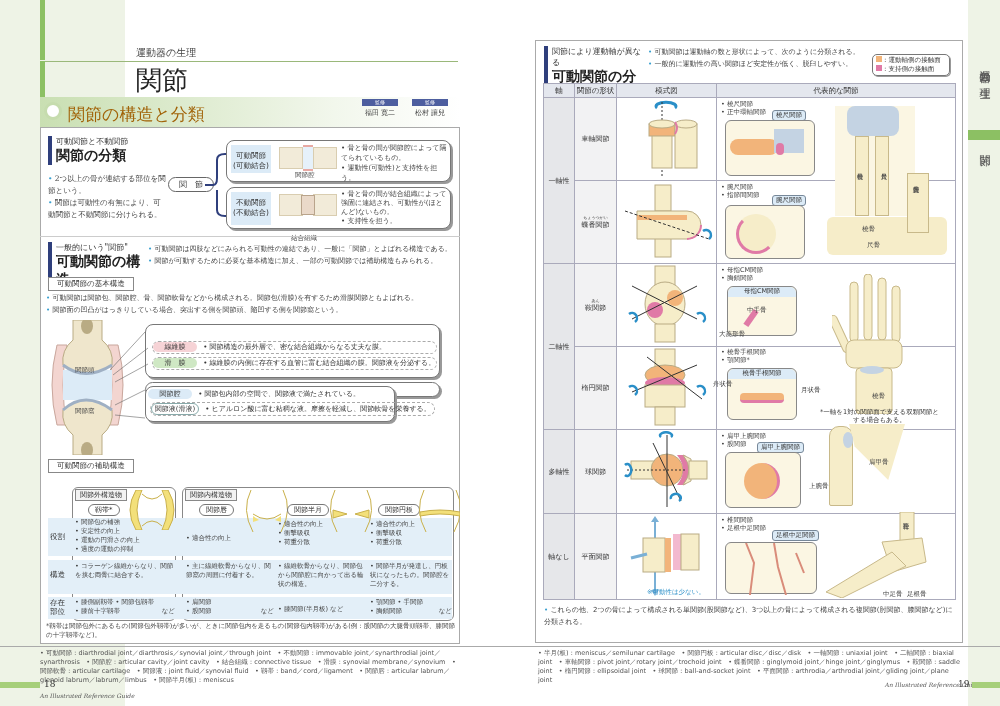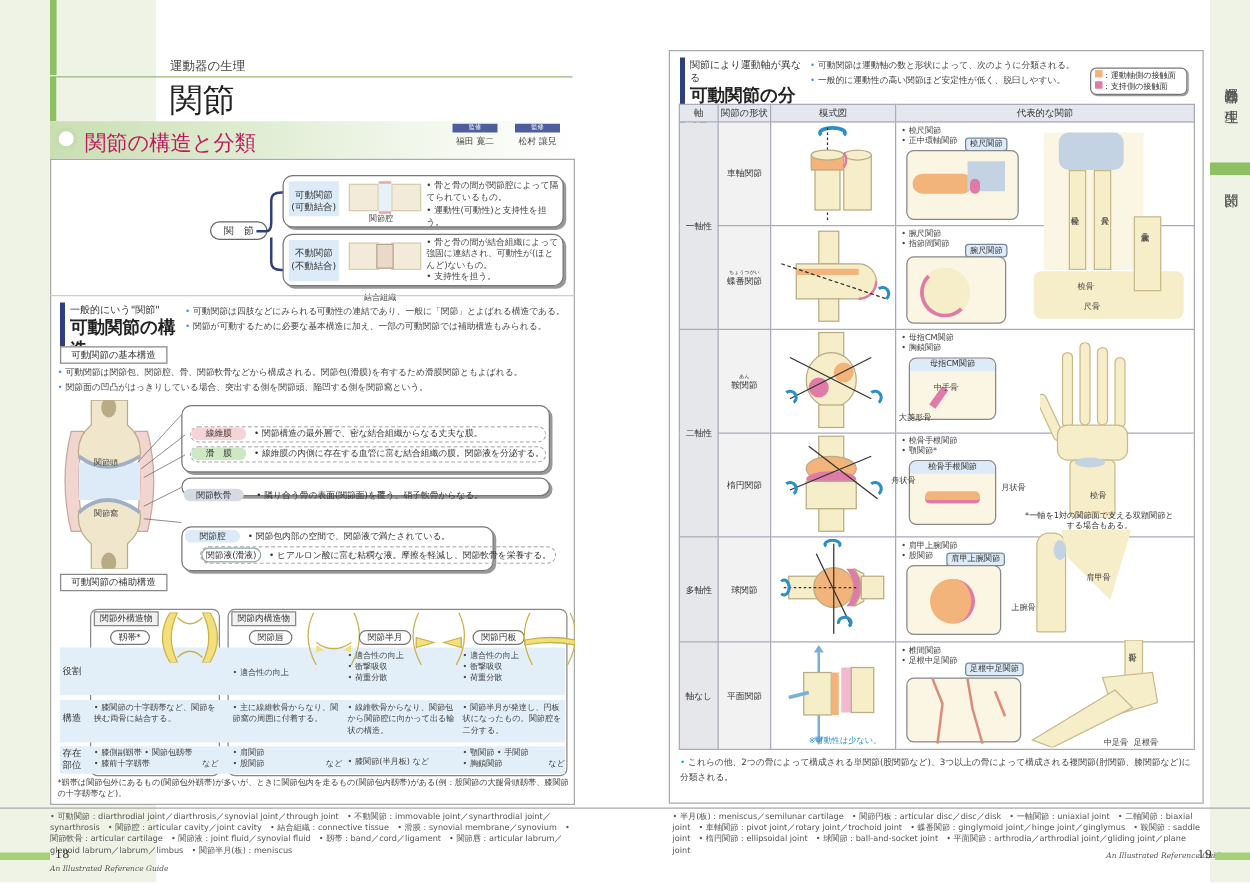--- a/index.html
+++ b/index.html
@@ -8,21 +8,21 @@
 .pl{left:0;width:500px}
 .pr{left:500px;width:500px}
 .lmargin{position:absolute;left:0;top:0;width:125px;height:706px;background:#eef3e6}
 .lstripe{position:absolute;left:40px;top:0;width:5px;height:60px;background:#8cc063}
 .rmargin{position:absolute;right:0;top:0;width:32px;height:706px;background:#eef3e6}
 .hdr-cat{position:absolute;left:136px;top:46px;font-size:10px;color:#444}
 .hdr-line{position:absolute;left:45px;top:61px;width:413px;height:1px;background:#9ab87a}
 .hdr-title{position:absolute;left:136px;top:63px;font-size:26px;color:#222;font-family:"DejaVu Sans",sans-serif}
 .sec-band{position:absolute;left:40px;top:97px;width:420px;height:30px;background:linear-gradient(90deg,#c9dfb2,#f2f7ec 70%,#fff)}
 .sec-circle{position:absolute;left:44px;top:102px;width:18px;height:18px;border-radius:50%;background:#fff;border:3px solid #c6dcae}
-.sec-title{position:absolute;left:68px;top:103px;font-size:17px;color:#be185d}
+.sec-title{position:absolute;left:68px;top:103px;font-size:17px;color:#a16207}
 .author{position:absolute;top:99px;text-align:center;font-size:7px;color:#444}
 .author .tag{display:block;width:36px;height:7px;background:#4d5e9f;color:#fff;font-size:5px;line-height:7px;margin:0 auto 2px}
 .box{position:absolute;border:1px solid #bbb;background:#fff}
 .kicker{font-size:8px;color:#333}
 .bigh{font-size:14px;font-weight:bold;color:#222;font-family:"DejaVu Serif",serif}
 .bar{border-left:4px solid #2f3f7c;padding-left:4px}
 .bul{font-size:7.5px;line-height:12px;color:#444}
 .bul .d{color:#3aa0d0}
 .pill{display:inline-block;border:1px solid #666;border-radius:10px;padding:1px 10px;font-size:8px;background:#fff}
 .rbox{position:absolute;border:1px solid #777;border-radius:8px;background:#fff;box-shadow:2px 2px 0 #999}
@@ -62,20 +62,30 @@
     <span class="tag">監修</span>
     <span>福田 寛二</span>
   </div>
   <div class="author" style="left:412px">
     <span class="tag">監修</span>
     <span>松村 讓兒</span>
   </div>
 
   <div class="box" style="left:40px;top:127px;width:420px;height:517px;border-color:#aaa"></div>
 
+  <div style="position:absolute;left:48px;top:136px;width:120px">
+    <div class="bar">
+      <div class="kicker">可動関節と不動関節</div>
+      <div class="bigh">関節の分類</div>
+    </div>
+    <div class="bul" style="margin-top:8px;font-family:'DejaVu Serif',serif">
+      <div><span class="d">•</span> <span>2つ以上の骨が連結する部位を関節という。</span></div>
+      <div><span class="d">•</span> <span>関節は可動性の有無により、可動関節と不動関節に分けられる。</span></div>
+    </div>
+  </div>
   <div class="pill" style="position:absolute;left:168px;top:177px">関　節</div>
   <svg style="position:absolute;left:205px;top:150px" width="25" height="70">
     <path d="M0 35 H8 M8 35 Q12 35 12 28 V10 Q12 4 20 4 H25 M12 40 V60 Q12 66 20 66 H25" stroke="#2f3f7c" stroke-width="2" fill="none"></path>
   </svg>
   <div class="rbox" style="left:226px;top:140px;width:225px;height:42px">
     <div class="lbl" style="left:4px;top:4px;width:40px;height:28px;padding-top:6px;white-space:pre-line">可動関節
 (可動結合)</div>
     <div style="position:absolute;left:52px;top:4px;width:58px;height:26px">
       <div class="bone" style="position:absolute;left:0;top:2px;width:24px;height:22px;background:#f2ebd9;border-color:#d9cdb0"></div>
       <div class="bone" style="position:absolute;left:34px;top:2px;width:24px;height:22px;background:#f2ebd9;border-color:#d9cdb0"></div>
@@ -137,26 +147,26 @@
     <span style="margin-left:4px">• <span>関節構造の最外層で、密な結合組織からなる丈夫な膜。</span></span>
   </div>
   <div style="position:absolute;left:152px;top:357px;font-size:7px;width:285px;border:1px dashed #aaa;border-radius:8px;height:13px">
     <span style="display:inline-block;width:44px;text-align:center;background:#cfe8c4;border-radius:6px">滑　膜</span>
     <span style="margin-left:4px">• <span>線維膜の内側に存在する血管に富む結合組織の膜。関節液を分泌する。</span></span>
   </div>
   <div class="rbox" style="left:145px;top:382px;width:295px;height:15px">
     <span style="display:inline-block;width:48px;text-align:center;background:#d5dbe5;border-radius:6px;font-size:7px;margin:1px">関節軟骨</span>
     <span style="font-size:7px;margin-left:4px">• <span>隣り合う骨の表面(関節面)を覆う、硝子軟骨からなる。</span></span>
   </div>
-  <div class="rbox" style="left:145px;top:421px;width:250px;height:36px">
+  <div class="rbox" style="left:145px;top:386px;width:250px;height:36px">
     <div style="font-size:7px;margin:2px">
       <span style="display:inline-block;width:44px;text-align:center;background:#dcebf7;border-radius:6px">関節腔</span>
       <span style="margin-left:4px">• <span>関節包内部の空間で、関節液で満たされている。</span></span>
     </div>
-    <div style="font-size:7px;margin:3px 14px;border:1px dashed #aaa;border-radius:8px;width:285px">
+    <div style="font-size:7px;margin:3px 4px;border:1px dashed #aaa;border-radius:8px;width:285px">
       <span style="display:inline-block;width:48px;text-align:center;border:1px solid #8aa;border-radius:6px">関節液(滑液)</span>
       <span style="margin-left:4px">• <span>ヒアルロン酸に富む粘稠な液。摩擦を軽減し、関節軟骨を栄養する。</span></span>
     </div>
   </div>
   <svg style="position:absolute;left:110px;top:330px" width="40" height="110">
     <path d="M0 40 L35 2 M3 45 L38 18 M5 52 L38 34 M5 75 L35 60 M5 85 L35 88" stroke="#666" stroke-width="0.6" fill="none"></path>
   </svg>
 
   <div class="sub-h" style="position:absolute;left:48px;top:459px">可動関節の補助構造</div>
 
@@ -171,21 +181,27 @@
   <div style="position:absolute;left:50px;top:532px;font-size:7.5px">役割</div>
   <div style="position:absolute;left:50px;top:570px;font-size:7.5px">構造</div>
   <div style="position:absolute;left:50px;top:598px;font-size:7.5px;white-space:pre-line;line-height:9px">存在
 部位</div>
 
   <div style="position:absolute;left:88px;top:504px;font-size:7px;border:1px solid #777;border-radius:8px;padding:0 6px;background:#fff">靱帯*</div>
   <svg style="position:absolute;left:128px;top:490px" width="48" height="40">
       <path d="M8 0 Q-4 20 8 40 L14 40 Q4 20 14 0Z M40 0 Q52 20 40 40 L34 40 Q44 20 34 0Z" fill="#f3e07a" stroke="#c9b04a"></path>
       <path d="M14 4 Q24 14 34 4 M14 36 Q24 26 34 36" stroke="#c9b04a" fill="none"></path>
     </svg>
-  <div class="bul" style="position:absolute;left:75px;top:562px;font-size:6.5px;line-height:9px;width:100px">• <span>膝関節の十字靱帯など、関節を挟む両骨に結合する。</span></div>
+  <div class="bul" style="position:absolute;left:75px;top:518px;font-size:6.5px;line-height:9px;width:100px">
+    <div>• <span>関節包の補強</span></div>
+    <div>• <span>安定性の向上</span></div>
+    <div>• <span>運動の円滑さの向上</span></div>
+    <div>• <span>過度の運動の抑制</span></div>
+  </div>
+  <div class="bul" style="position:absolute;left:75px;top:562px;font-size:6.5px;line-height:9px;width:100px">• <span>コラーゲン線維からなり、関節を挟む両骨に結合する。</span></div>
   <div class="bul" style="position:absolute;left:75px;top:598px;font-size:6.5px;line-height:9px;width:100px">
     <div>• <span>膝側副靱帯</span> • <span>関節包靱帯</span></div>
     <div>• <span>膝前十字靱帯</span> <span style="float:right">など</span></div>
   </div>
 
   <div style="position:absolute;left:199px;top:504px;font-size:7px;border:1px solid #777;border-radius:8px;padding:0 6px;background:#fff">関節唇</div>
   <svg style="position:absolute;left:243px;top:490px" width="48" height="42">
       <path d="M8 0 Q-2 20 10 42 M40 0 Q50 20 38 42" stroke="#c9b04a" fill="none"></path>
       <path d="M10 24 Q24 34 38 24" stroke="#c9b04a" fill="none"></path>
       <path d="M10 26 L16 30 L10 32Z M38 26 L32 30 L38 32Z" fill="#f3e07a"></path>

